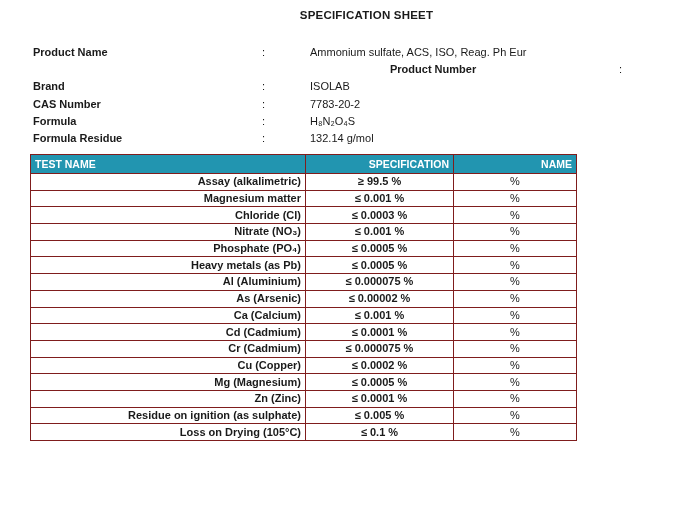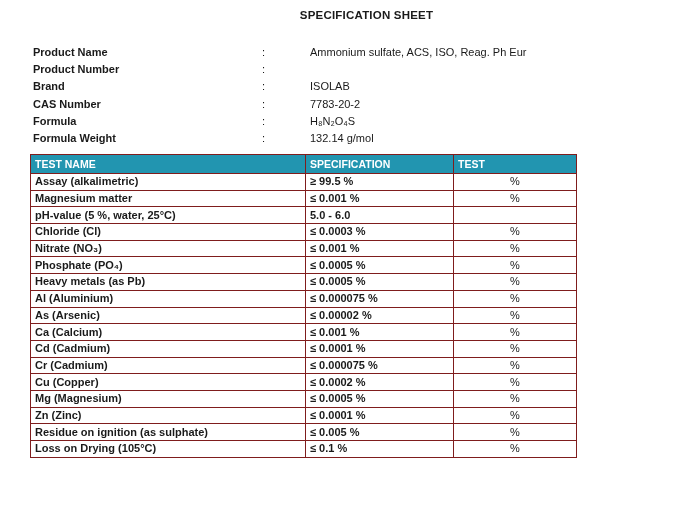--- a/index.html
+++ b/index.html
@@ -29,20 +29,21 @@
     position: absolute;
     top: 44px;
     left: 33px;
     right: 20px;
   }
   .info-row {
     display: flex;
     height: 17.2px;
     line-height: 17.2px;
     font-size: 11px;
+    justify-content: flex-end;
   }
   .info-label { width: 229px; font-weight: bold; }
   .info-colon { width: 48px; }
   .info-value { flex: 1; }
 
   .spec-table {
     position: absolute;
     top: 154px;
     left: 30px;
     width: 546px;
@@ -56,29 +57,29 @@
     white-space: nowrap;
   }
   .spec-table th {
     background: #2295B0;
     color: #ffffff;
     height: 18px;
     font-size: 10.5px;
     font-weight: bold;
   }
   .th-test { text-align: left; }
-  .th-spec, .th-unit { text-align: left; }
+  .th-spec, .th-unit { text-align: right; }
   .spec-table td {
     height: 15.7px;
     font-size: 11px;
     line-height: 13px;
     vertical-align: middle;
   }
-  .td-name { font-weight: bold; text-align: left; }
-  .td-spec { font-weight: bold; }
+  .td-name { font-weight: bold; text-align: right; }
+  .td-spec { font-weight: bold; text-align: center; }
   .td-unit { font-weight: normal; text-align: center; }
 </style>
 </head>
 <body>
 
 <div class="page">
 
   <div class="title">SPECIFICATION SHEET</div>
 
   <div class="product-info">
@@ -105,57 +106,52 @@
     <span class="info-value">7783-20-2</span>
   </div>
 
   <div class="info-row">
     <span class="info-label">Formula</span>
     <span class="info-colon">:</span>
     <span class="info-value">H₈N₂O₄S</span>
   </div>
 
   <div class="info-row">
-    <span class="info-label">Formula Weight</span>
+    <span class="info-label">Formula Residue</span>
     <span class="info-colon">:</span>
     <span class="info-value">132.14 g/mol</span>
   </div>
 </div>
 
   <table class="spec-table">
     <colgroup>
       <col style="width:275px">
       <col style="width:148px">
       <col style="width:123px">
     </colgroup>
     <thead>
       <tr>
         <th class="th-test">TEST NAME</th>
         <th class="th-spec">SPECIFICATION</th>
-        <th class="th-unit">TEST</th>
+        <th class="th-unit">NAME</th>
       </tr>
     </thead>
     <tbody>
   <tr>
     <td class="td-name">Assay (alkalimetric)</td>
     <td class="td-spec">≥ 99.5 %</td>
     <td class="td-unit">%</td>
   </tr>
 
   <tr>
     <td class="td-name">Magnesium matter</td>
     <td class="td-spec">≤ 0.001 %</td>
     <td class="td-unit">%</td>
   </tr>
 
-  <tr>
-    <td class="td-name">pH-value (5 %, water, 25°C)</td>
-    <td class="td-spec">5.0 - 6.0</td>
-    <td class="td-unit"></td>
-  </tr>
 
   <tr>
     <td class="td-name">Chloride (Cl)</td>
     <td class="td-spec">≤ 0.0003 %</td>
     <td class="td-unit">%</td>
   </tr>
 
   <tr>
     <td class="td-name">Nitrate (NO₃)</td>
     <td class="td-spec">≤ 0.001 %</td>

